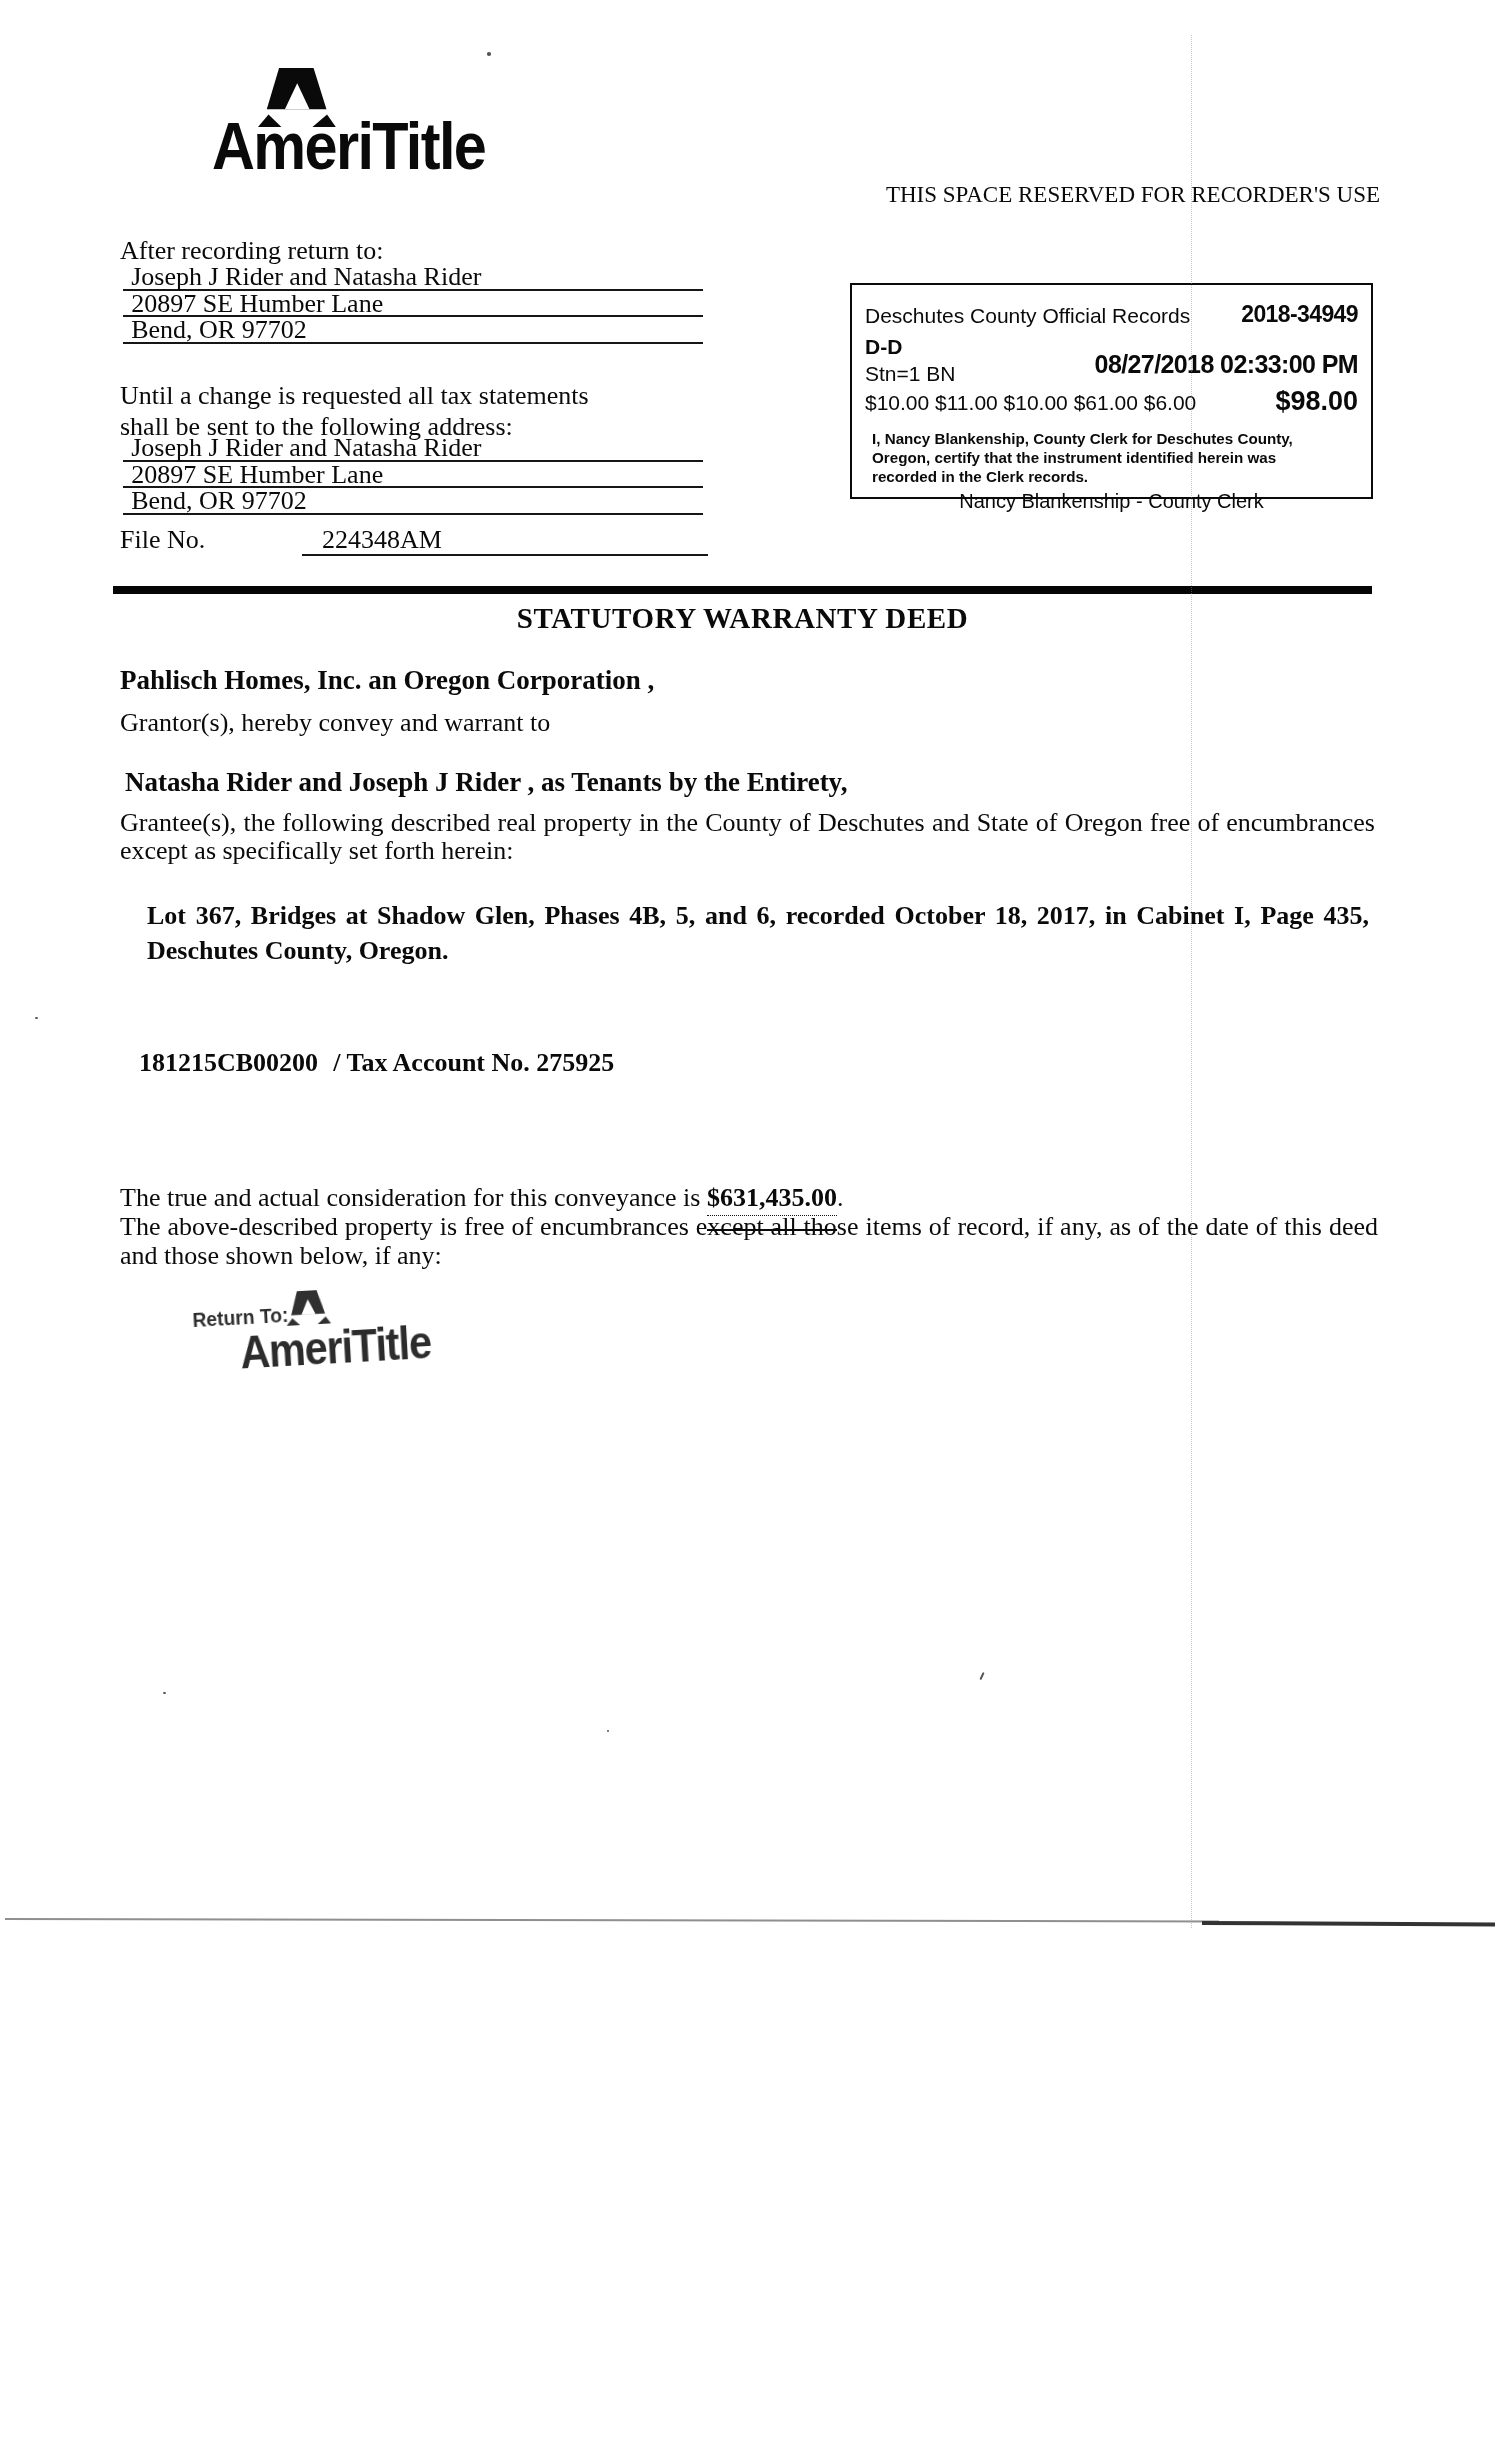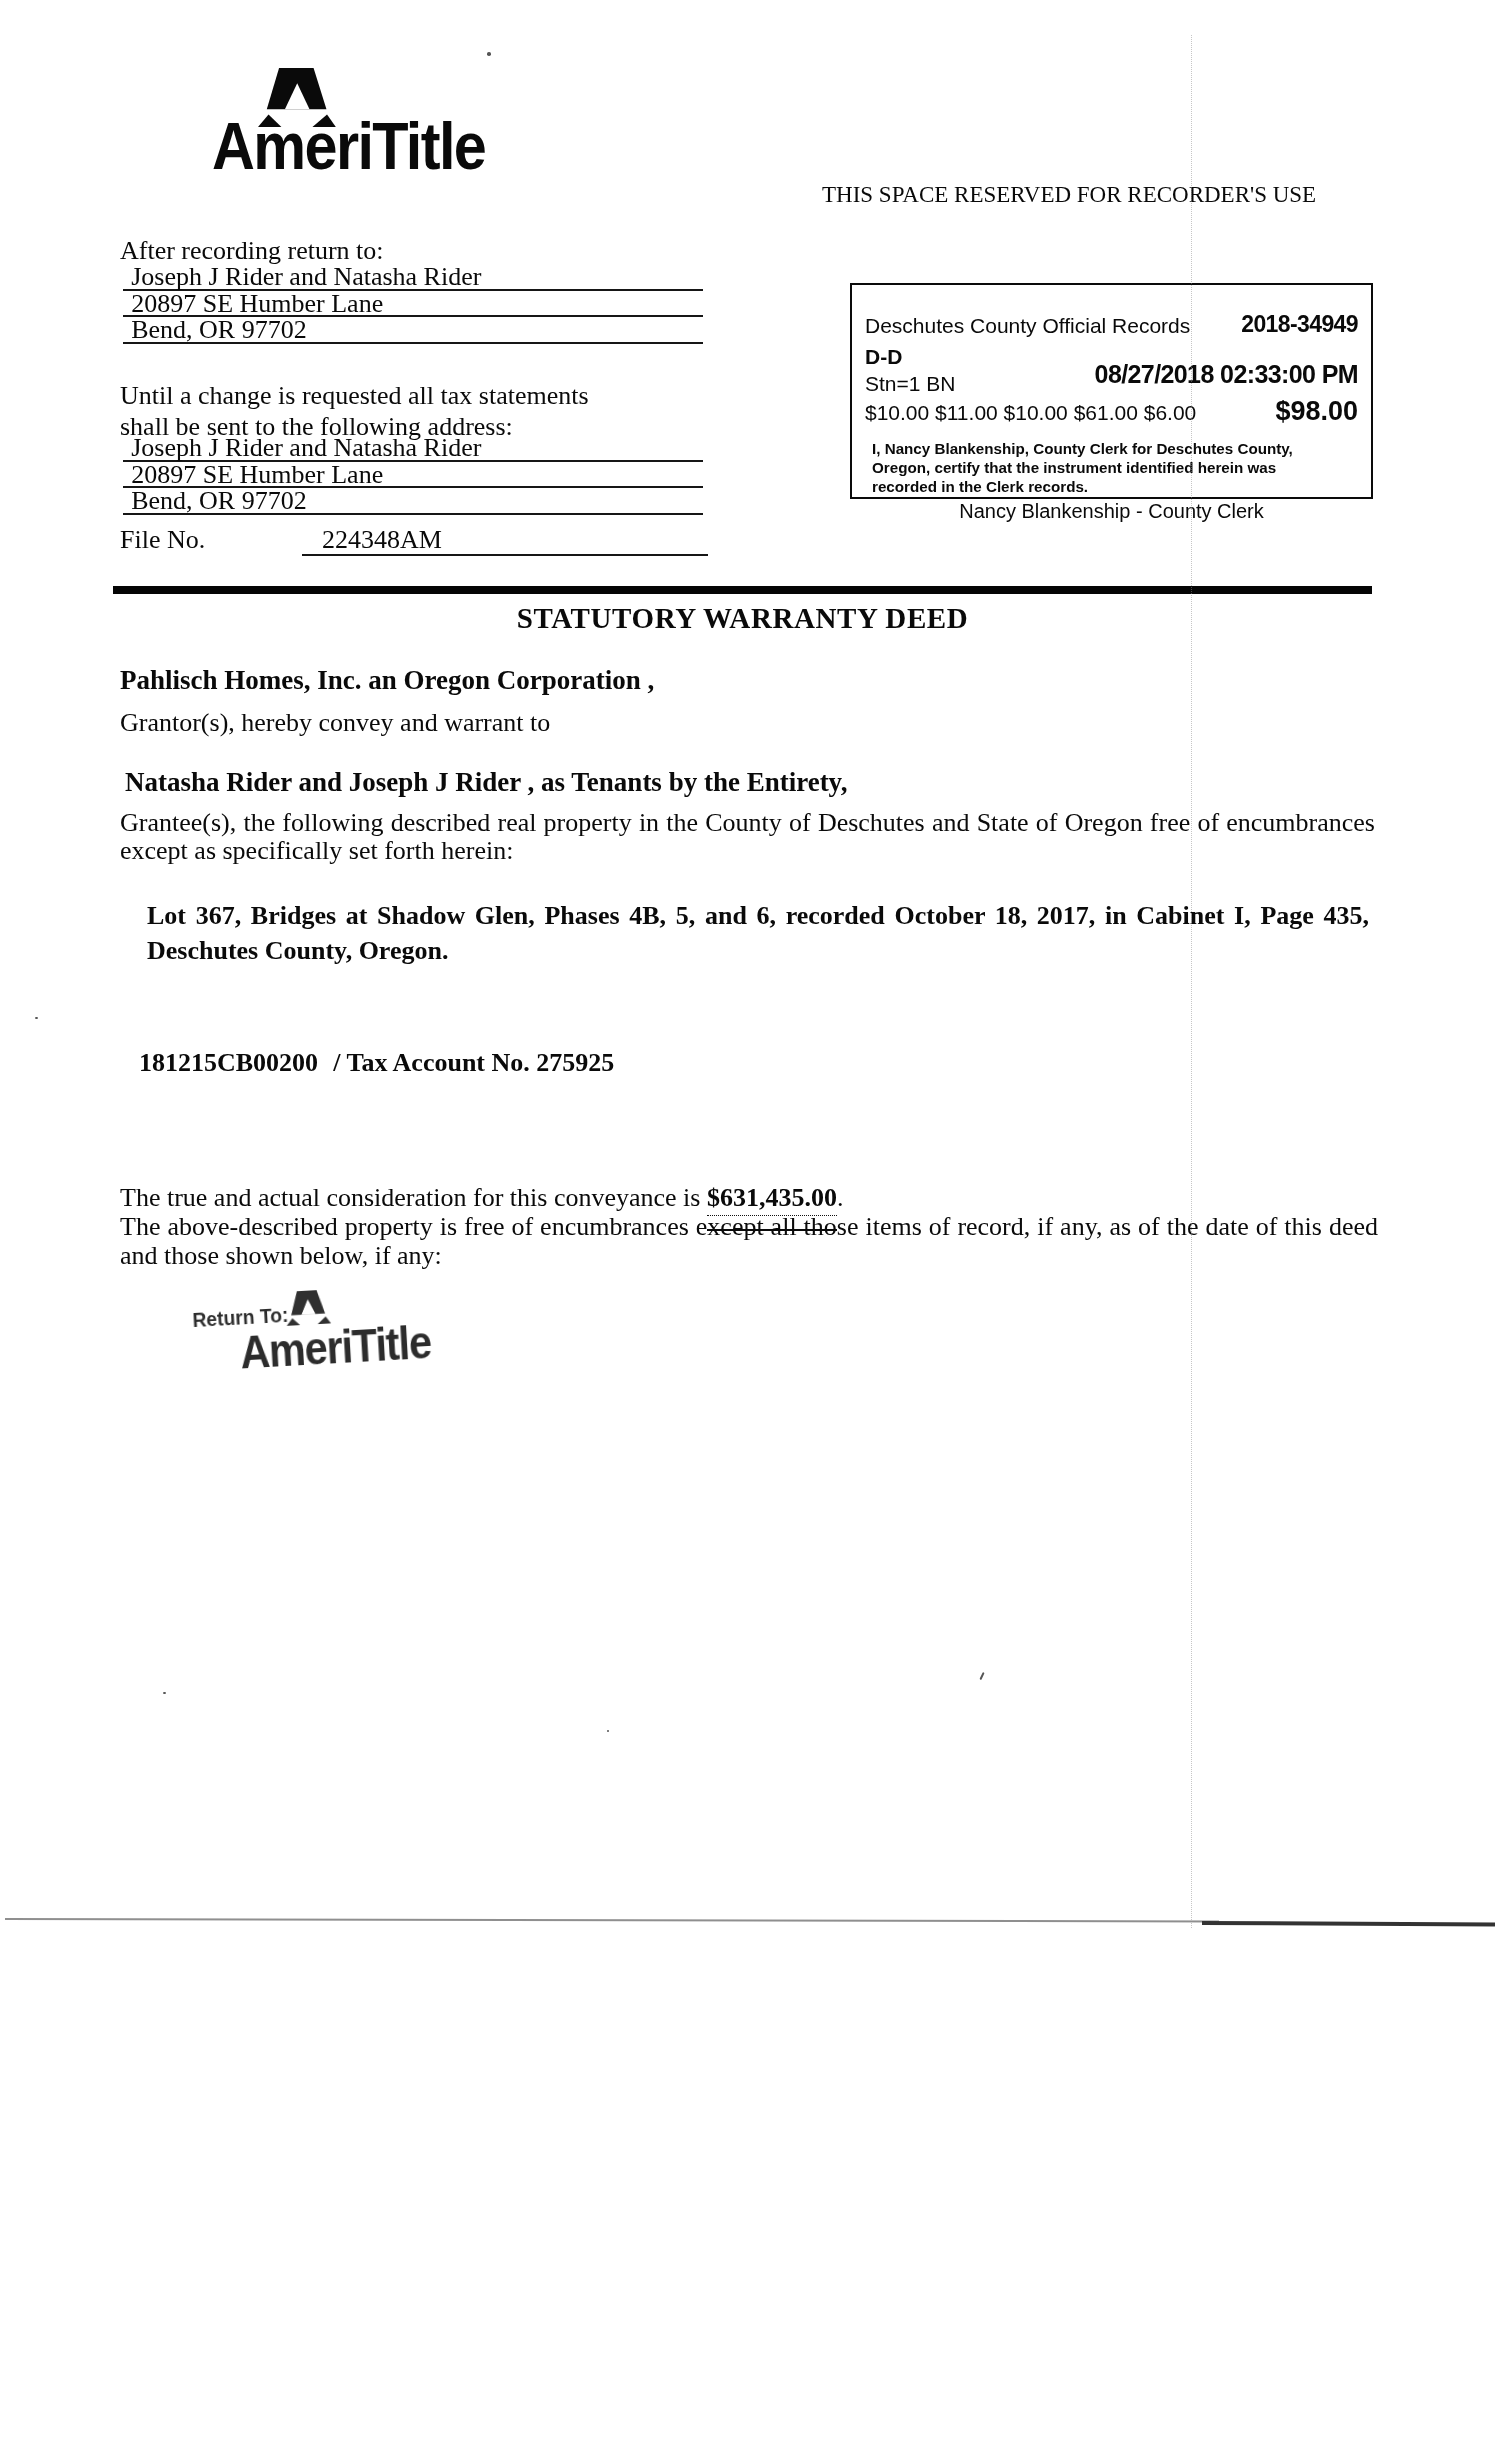--- a/index.html
+++ b/index.html
@@ -19,40 +19,40 @@
   .logo .word{
     position:absolute;left:0;top:45px;
     font-family:"Liberation Sans","DejaVu Sans",sans-serif;
     font-weight:700;font-size:66px;line-height:1;
     letter-spacing:-1.8px;
     transform:scaleX(.9);transform-origin:left top;
     white-space:nowrap;
   }
 
   
-  .reserved{left:822px;top:181px;width:580px;text-align:left;
+  .reserved{left:843px;top:181px;width:580px;text-align:center;
     font-size:23px;line-height:27px;white-space:nowrap;}
 
   
   .lbl{font-size:26px;line-height:30.5px;white-space:nowrap;}
   .addr-rows{width:580px;}
   .addr-row{
     height:24.6px;border-bottom:2.3px solid #161616;
     padding-left:8.2px;font-size:26px;line-height:26px;white-space:nowrap;
   }
   .file-row{width:592px;height:30.5px;font-size:26px;line-height:28px;}
   .file-row .file-number{position:absolute;left:202px;top:0;white-space:nowrap;}
   .file-row .file-line{position:absolute;left:182px;top:28px;width:406px;height:2.3px;background:#161616;}
 
   
   .recbox{
     left:850px;top:283px;width:523px;height:216px;
     border:2.9px solid #0a0a0a;
     font-family:"Liberation Sans","DejaVu Sans",sans-serif;
-    padding:22px 13px;box-sizing:border-box;
+    padding:12px 13px;box-sizing:border-box;
   }
   .recbox .r{display:flex;justify-content:space-between;align-items:flex-start;}
   .rec-office{font-size:21px;line-height:26px;padding-top:5.9px;}
   .rec-num{font-size:23px;font-weight:700;line-height:35px;letter-spacing:-0.6px;}
   .rec-dd{font-size:21px;font-weight:700;line-height:27px;margin-top:1.2px;}
   .rec-stn{font-size:21px;line-height:27px;}
   .rec-date{font-size:25px;font-weight:700;line-height:27px;margin-top:-9.4px;letter-spacing:-0.6px;}
   .rec-fees{font-size:21px;line-height:29px;margin-top:1.2px;}
   .rec-total{font-size:27px;font-weight:700;line-height:29px;}
   .rec-cert{

